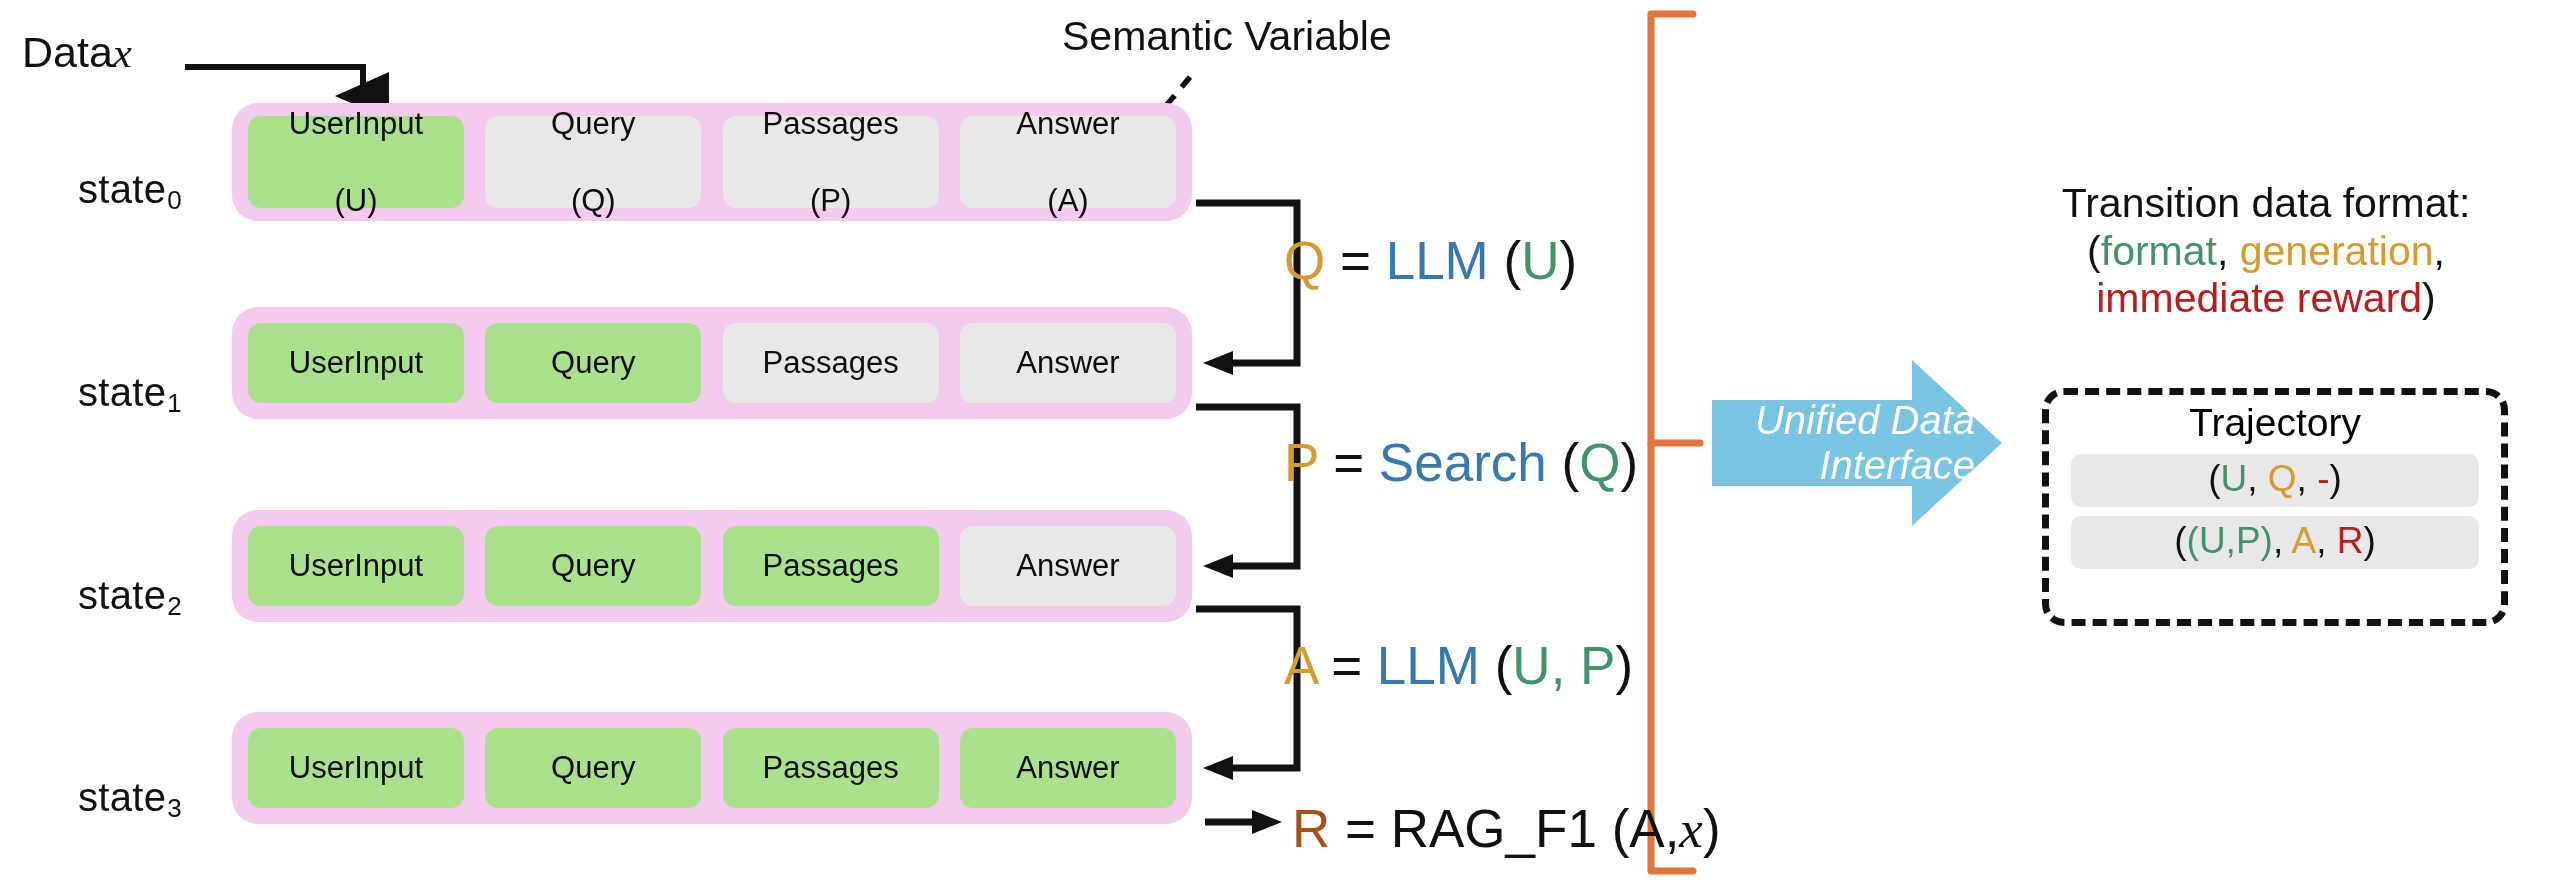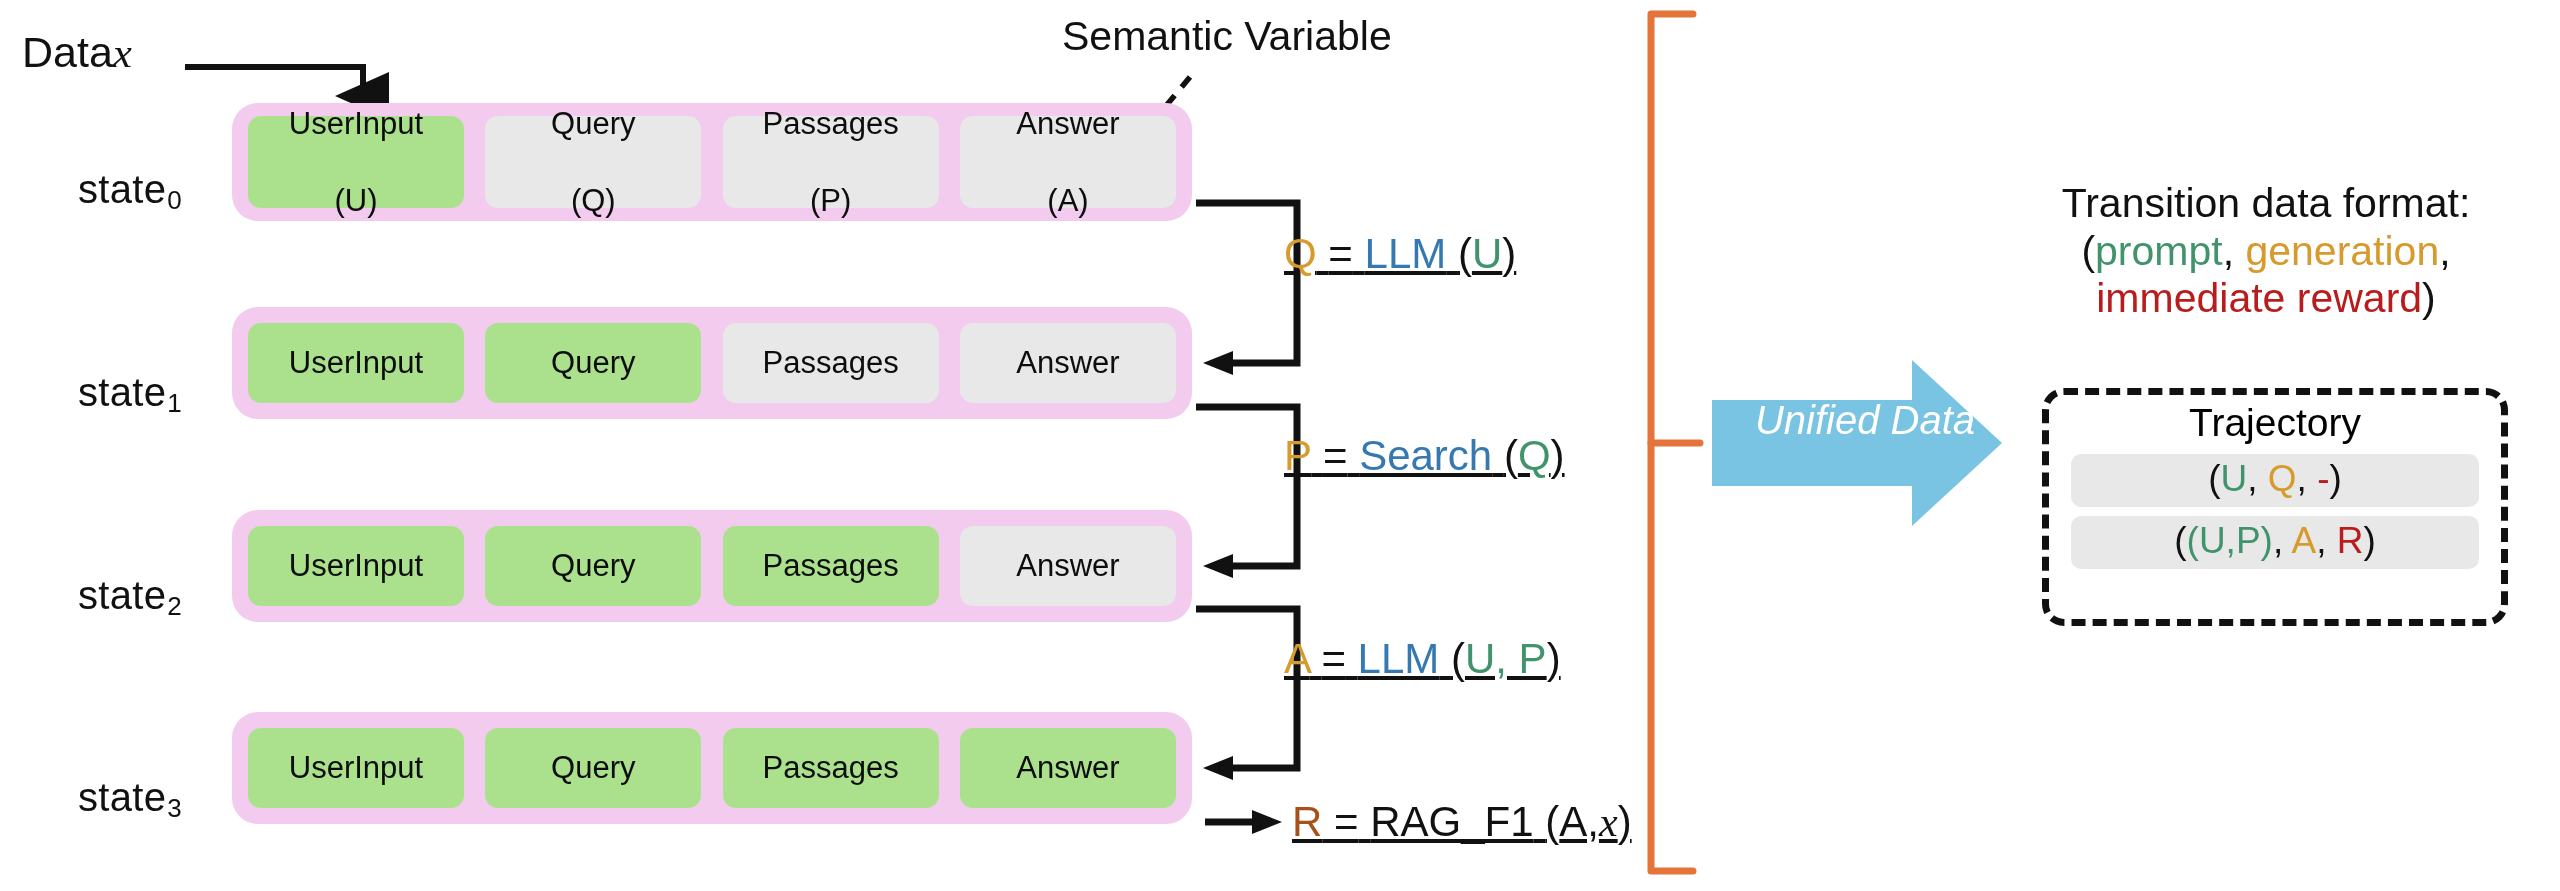--- a/index.html
+++ b/index.html
@@ -83,24 +83,23 @@
   .semantic-label {
     position: absolute;
     font-size: 41px;
     white-space: nowrap;
     color: #111;
   }
 
   
   .eq {
     position: absolute;
-    font-size: 42px;
-    white-space: nowrap;
-    color: #111;
-    text-decoration: underline;
+    font-size: 53px;
+    white-space: nowrap;
+    color: #111;
   }
   .c-out  { color: #d69a2d; }     
   .c-fn   { color: #3579b0; }     
   .c-in   { color: #41936c; }     
   .c-rew  { color: #a8501a; }     
   .c-blk  { color: #111; }
   .eq .ital { font-family: "Liberation Serif", serif; font-style: italic; }
 
   
   .panel-title {
@@ -321,26 +320,27 @@
 
   <div class="eq" style="left:1292px; top:798px;">
     <span class="c-rew">R</span>
     <span class="c-blk">=</span>
     <span class="c-blk">RAG_F1</span>
     <span class="c-blk">(</span><span class="c-blk">A,</span><span class="c-blk ital">x</span><span class="c-blk">)</span>
   </div>
 
   <div class="udi-text" style="left:1725px; top:398px; width:250px;">
     <div>Unified Data</div>
+    <div>Interface</div>
   </div>
 
   <div class="panel-title" style="left:2046px; top:180px; width:440px;">
     <div>Transition data format:</div>
     <div>
-      <span>(</span><span class="g-prompt">prompt</span><span>, </span><span class="g-gen">generation</span><span>,</span>
+      <span>(</span><span class="g-prompt">format</span><span>, </span><span class="g-gen">generation</span><span>,</span>
     </div>
     <div>
       <span class="g-rew">immediate reward</span><span>)</span>
     </div>
   </div>
 
   <div class="traj-box" style="left:2042px; top:388px; width:466px; height:238px;">
     <div class="traj-title">Trajectory</div>
 
     <div class="traj-row">

